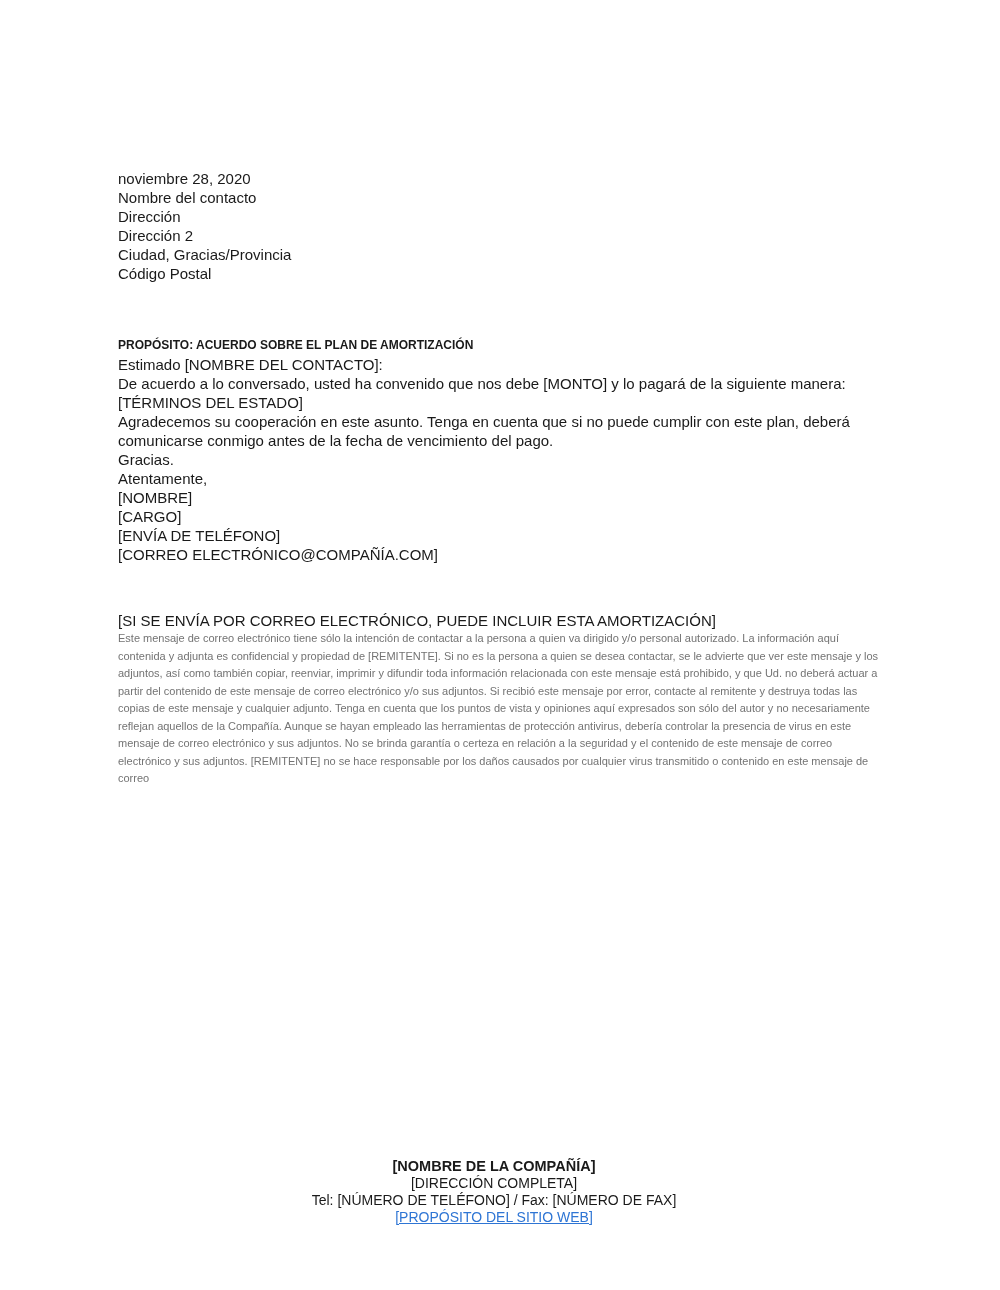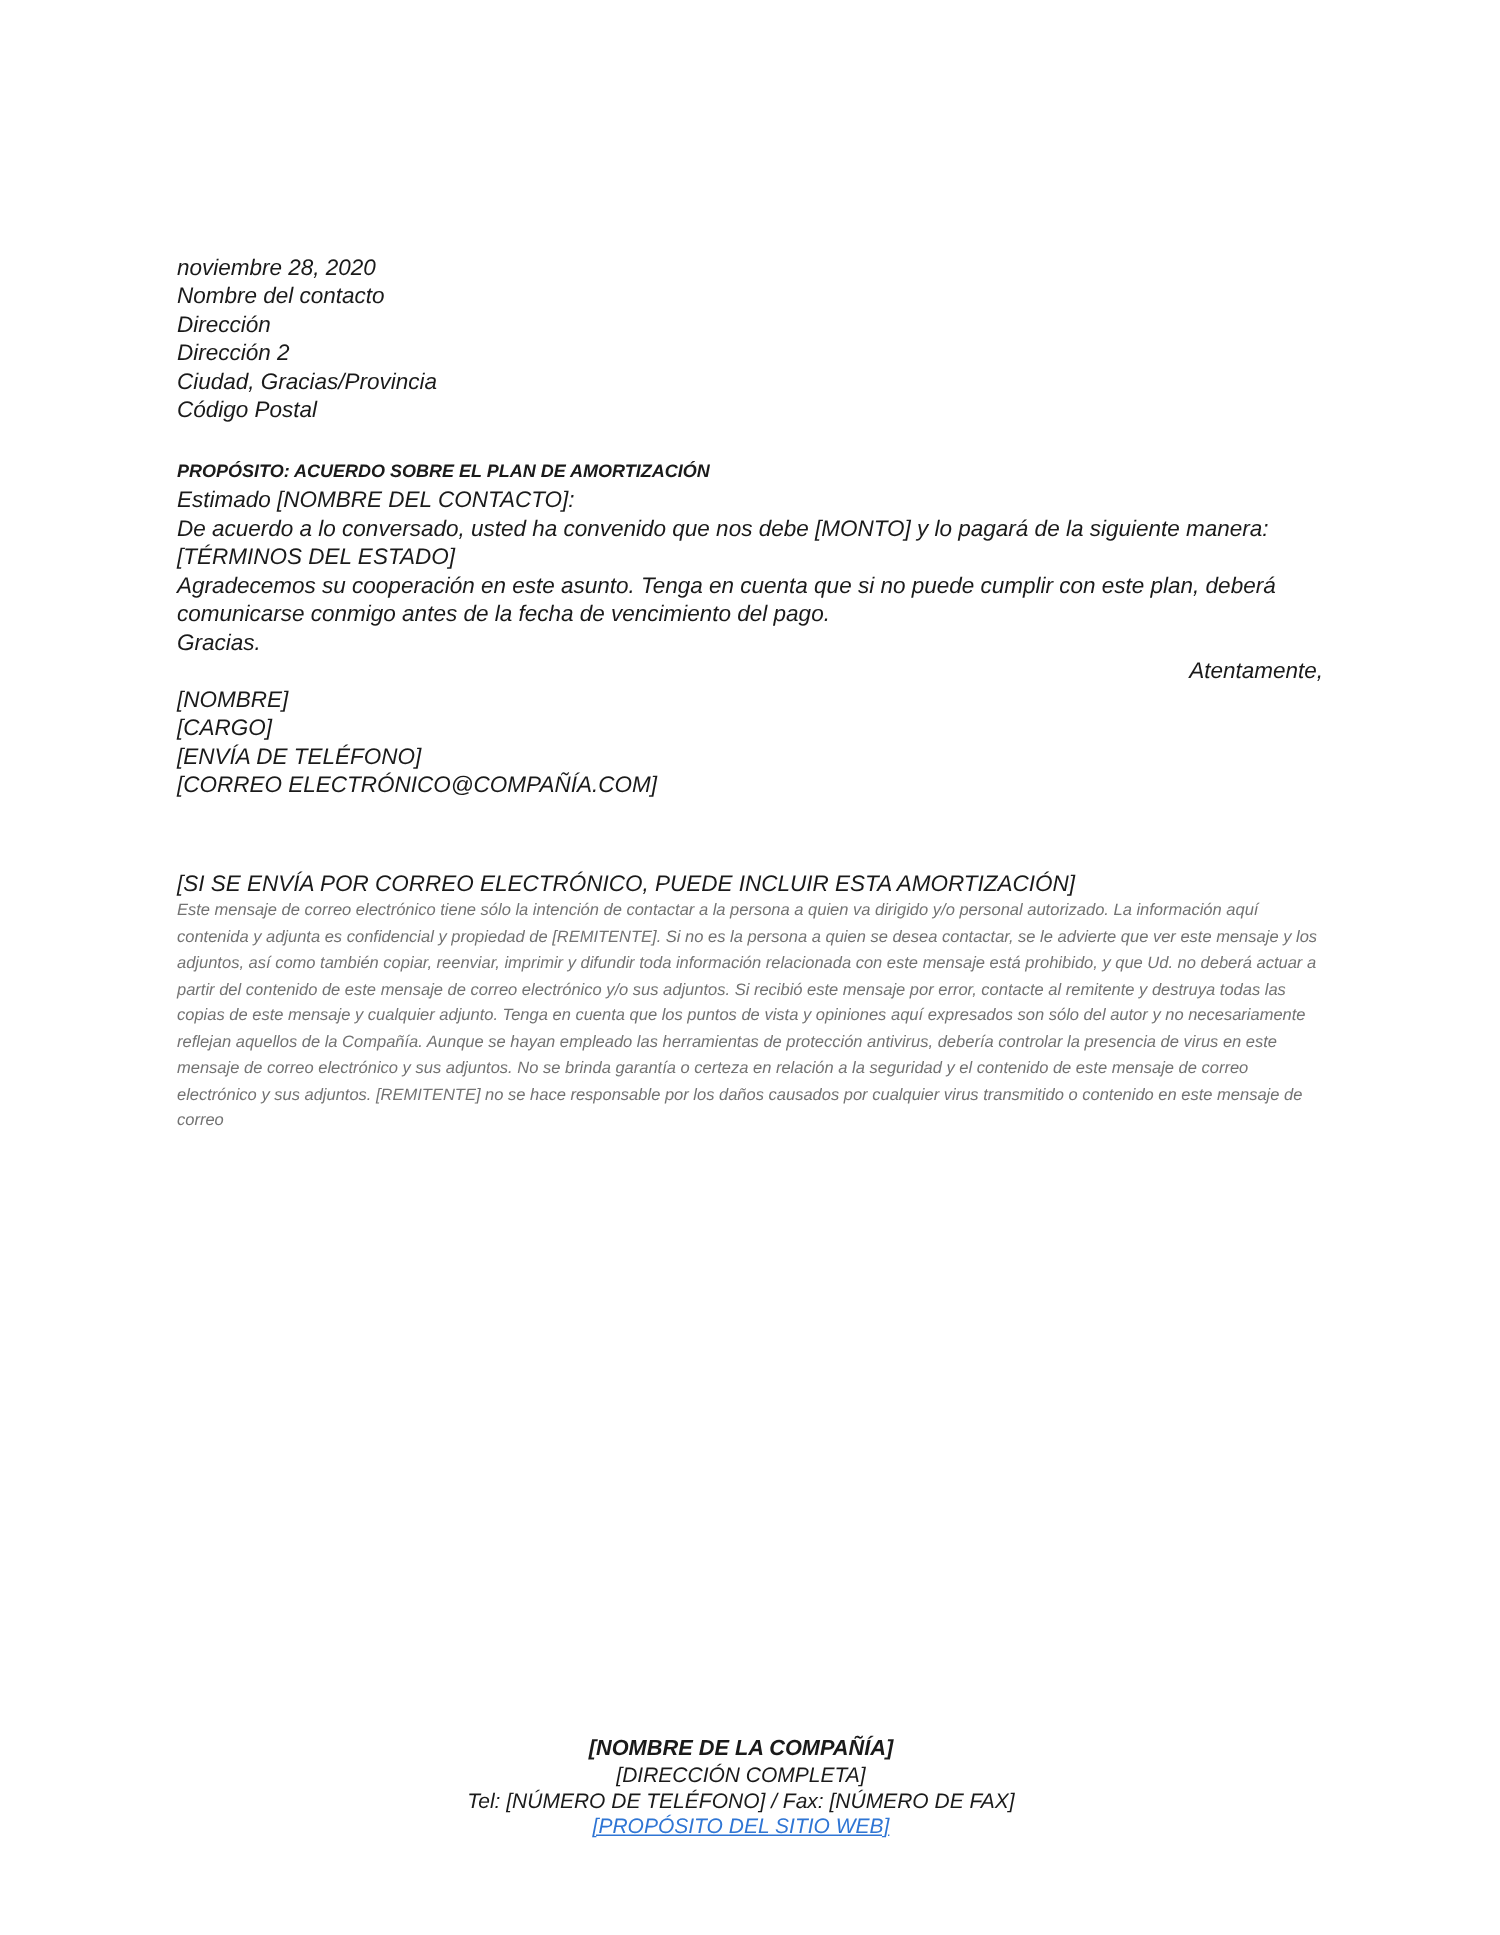--- a/index.html
+++ b/index.html
@@ -12,37 +12,36 @@
     width: 1000px;
     height: 1290px;
     background: #ffffff;
     font-family: "Liberation Sans", "DejaVu Sans", sans-serif;
     color: #1a1a1a;
     font-size: 15px;
     line-height: 19px;
     box-sizing: border-box;
     padding: 169px 118px 16px 118px;
     overflow: hidden;
-    font-style: italic;
   }
   .page p { margin: 0; }
   .date { margin-bottom: 37px; }
-  .recipient { margin-bottom: 22px; }
+  .recipient { margin-bottom: 53px; }
   .subject {
     font-weight: bold;
     font-size: 12px;
     margin-bottom: 38px;
   }
   .salutation { margin-bottom: 20px; }
   .para { max-width: 762px; }
   .body-p1 { margin-bottom: 19px; }
   .terms { margin-bottom: 36px; }
   .body-p2 { margin-bottom: 19px; }
   .thanks { margin-bottom: 37px; }
-  .closing { margin-bottom: 75px; text-align: right; }
+  .closing { margin-bottom: 75px; }
   .signature { margin-bottom: 47px; }
   .notice-heading {
     margin-bottom: 18px;
     max-width: 780px;
   }
   .disclaimer {
     color: #737373;
     font-size: 11px;
     line-height: 17.5px;
     max-width: 764px;

